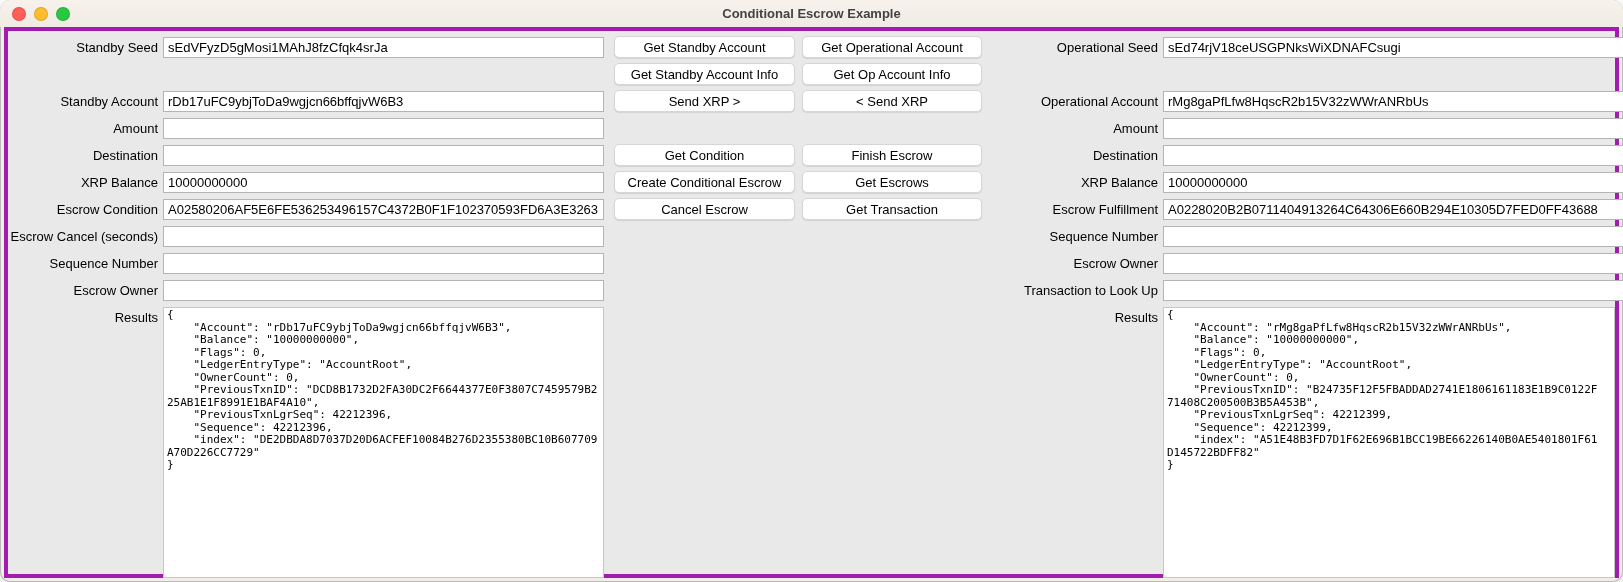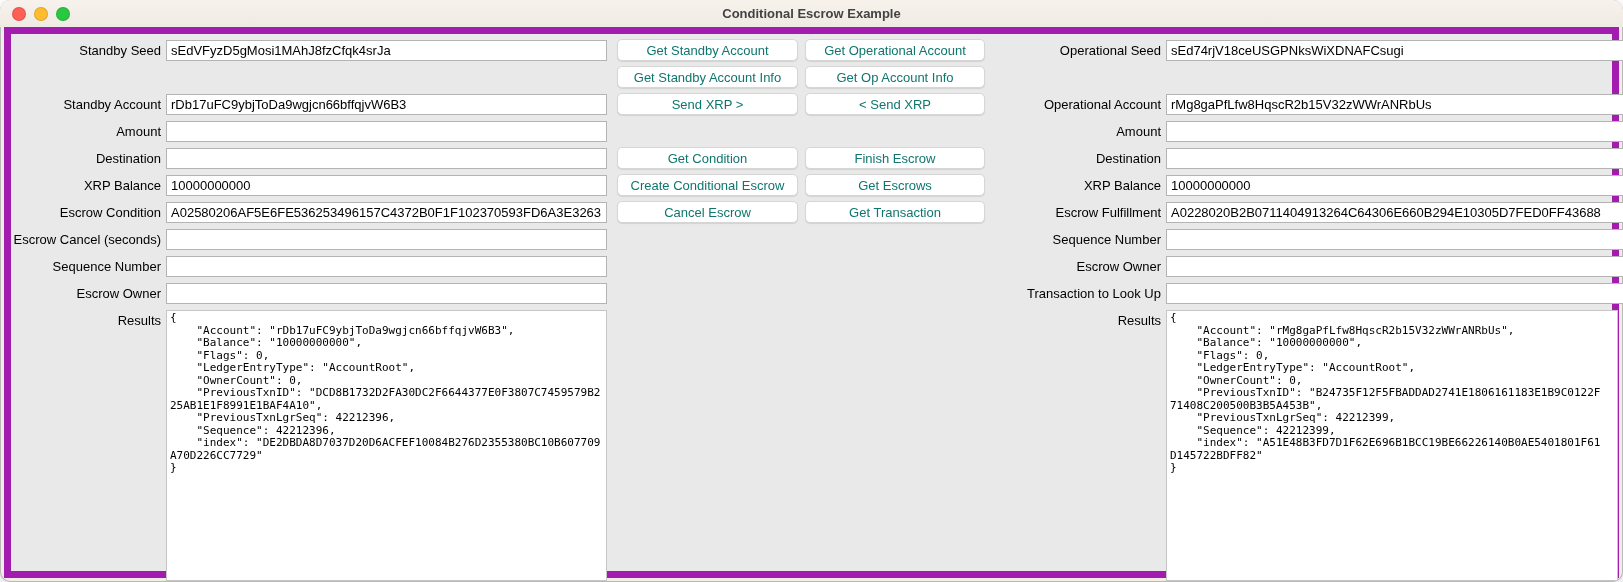--- a/index.html
+++ b/index.html
@@ -8,32 +8,32 @@
   .titlebar{position:absolute;top:0;left:0;right:0;height:27px;
             background:linear-gradient(#f7f2ec,#efeae3);}
   .traffic{position:absolute;top:7px;left:12px;display:flex;gap:8px;}
   .light{width:12px;height:12px;border-radius:50%;border:0.5px solid rgba(0,0,0,.12);}
   .light.close{background:#ff5f57;}
   .light.min{background:#febc2e;}
   .light.zoom{background:#28c840;}
   .title{position:absolute;left:0;right:0;top:0;line-height:27px;text-align:center;
          font-size:13px;font-weight:bold;color:#434343;}
   .content{position:absolute;top:27px;left:4px;right:4px;bottom:4px;
-           background:#e9e9e9;border:7px solid #a21caf;}
+           background:#e9e9e9;border:4px solid #a21caf;}
   .lbl{position:absolute;height:21px;line-height:21px;font-size:13px;color:#000;
        text-align:right;white-space:nowrap;}
   .left-lbl{left:0;width:150px;}
   .right-lbl{left:925px;width:225px;}
   .inp{position:absolute;height:21px;border:1px solid #b4b4b4;background:#fff;
        font-family:"Liberation Sans",sans-serif;font-size:13px;color:#000;
        padding:0 4px;box-sizing:border-box;border-radius:0;outline:none;}
   .left-inp{left:155px;width:441px;}
   .right-inp{left:1155px;width:526px;}
   .btn{position:absolute;height:22px;background:#ffffff;border:1px solid #d6d6d6;
-       border-radius:5px;font-family:"Liberation Sans",sans-serif;font-size:13px;color:#0f766e;
+       border-radius:5px;font-family:"Liberation Sans",sans-serif;font-size:13px;color:#000000;
        text-align:center;box-shadow:0 1px 1px rgba(0,0,0,.10);padding:0;cursor:default;}
   .bcol1{left:606px;width:181px;}
   .bcol2{left:794px;width:180px;}
   .results{position:absolute;top:276px;height:271px;background:#fff;border:1px solid #c6c6c6;
            font-family:"DejaVu Sans Mono",monospace;font-size:11px;line-height:12.5px;
            color:#000;white-space:pre-wrap;word-break:break-all;margin:0;
            box-sizing:border-box;overflow:hidden;}
   .left-res{left:155px;width:441px;padding:1px 3px;}
   .right-res{left:1155px;width:452px;padding:1px 15px 1px 3px;}
 </style>

